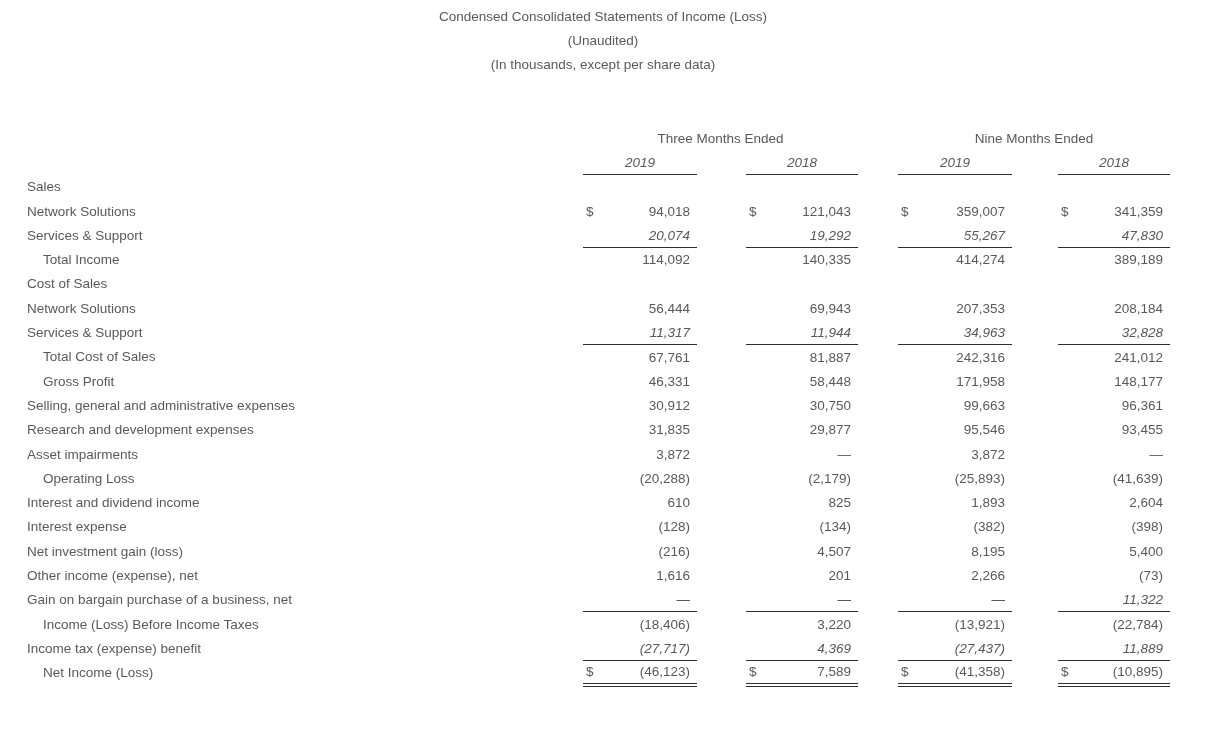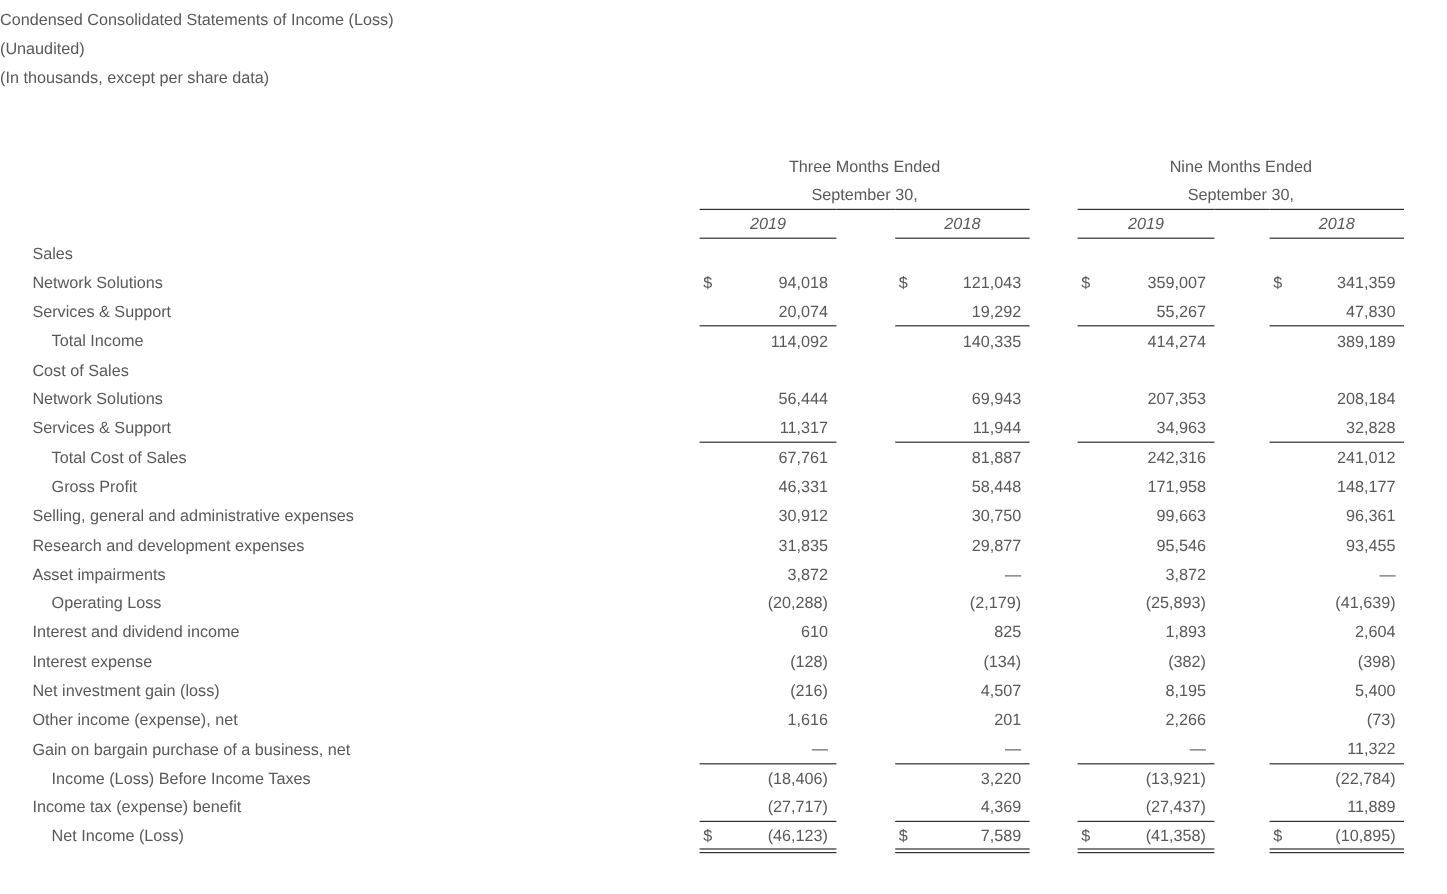--- a/index.html
+++ b/index.html
@@ -4,21 +4,21 @@
 <style>
   :root { --text:#595959; --line:#2e2e2e; }
   * { box-sizing:border-box; }
   html,body { margin:0; padding:0; }
   body {
     width:1206px; height:745px; background:#ffffff;
     font-family:"Liberation Sans", sans-serif;
     font-size:13.5px; color:var(--text);
     overflow:hidden;
   }
-  .title-block { padding-top:5px; line-height:24px; }
+  .title-block { padding-top:5px; text-align:center; line-height:24px; }
   table.stmt {
     border-collapse:collapse; table-layout:fixed;
     margin:49px 0 0 27px;
   }
   td { padding:0; height:24.3px; vertical-align:middle; white-space:nowrap; }
   col.c-label { width:556px; }
   col.c-val1, col.c-val3 { width:114px; }
   col.c-val2, col.c-val4 { width:112px; }
   col.c-gap1 { width:49px; }
   col.c-gap2 { width:40px; }
@@ -26,21 +26,21 @@
   thead td.grp { text-align:center; }
   thead td.grp-u { text-align:center; border-bottom:1px solid var(--line); }
   thead td.yr { text-align:center; border-bottom:1px solid var(--line);font-style:italic; }
   td.label { overflow:hidden;margin-top:20px; }
   td.label.ind { padding-left:16px; }
   td.val .cell {
     display:flex; justify-content:space-between; align-items:center;
     padding:0 7px 0 3px;
   }
   td.val .num { margin-left:auto; text-align:right; }
-  td.val.u  { border-bottom:1px solid var(--line); }
+  td.val.u  { border-bottom:1px solid var(--line);font-style:italic; }
   td.val.dd { border-bottom:4px double var(--line); }
 </style>
 </head>
 <body>
 
 <div class="title-block">
   <div>Condensed Consolidated Statements of Income (Loss)</div>
   <div>(Unaudited)</div>
   <div>(In thousands, except per share data)</div>
 </div>
@@ -58,26 +58,20 @@
   </colgroup>
   <thead>
     <tr>
       <td></td>
       <td class="grp" colspan="3">Three Months Ended</td>
       <td></td>
       <td class="grp" colspan="3">Nine Months Ended</td>
     </tr>
     <tr>
       <td></td>
-      <td class="grp-u" colspan="3">September 30,</td>
-      <td></td>
-      <td class="grp-u" colspan="3">September 30,</td>
-    </tr>
-    <tr>
-      <td></td>
       <td class="yr">2019</td>
       <td></td>
       <td class="yr">2018</td>
       <td></td>
       <td class="yr">2019</td>
       <td></td>
       <td class="yr">2018</td>
     </tr>
   </thead>
   <tbody id="rows">

